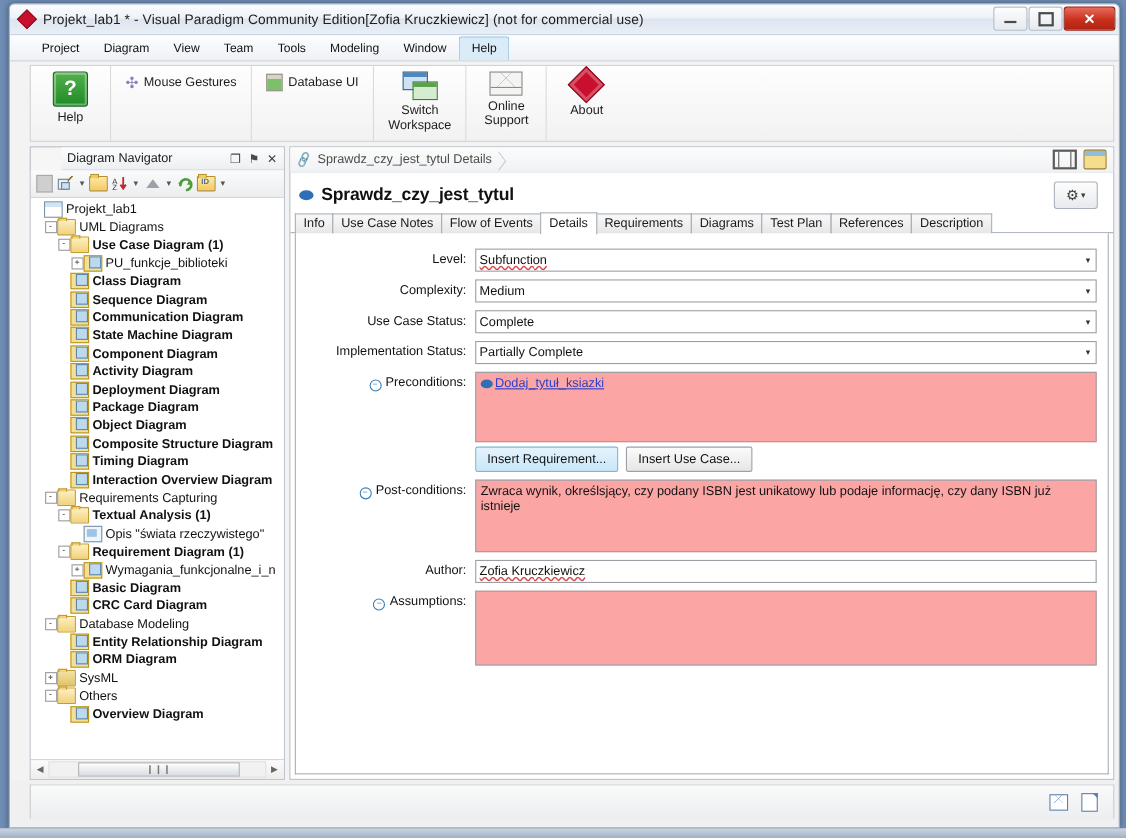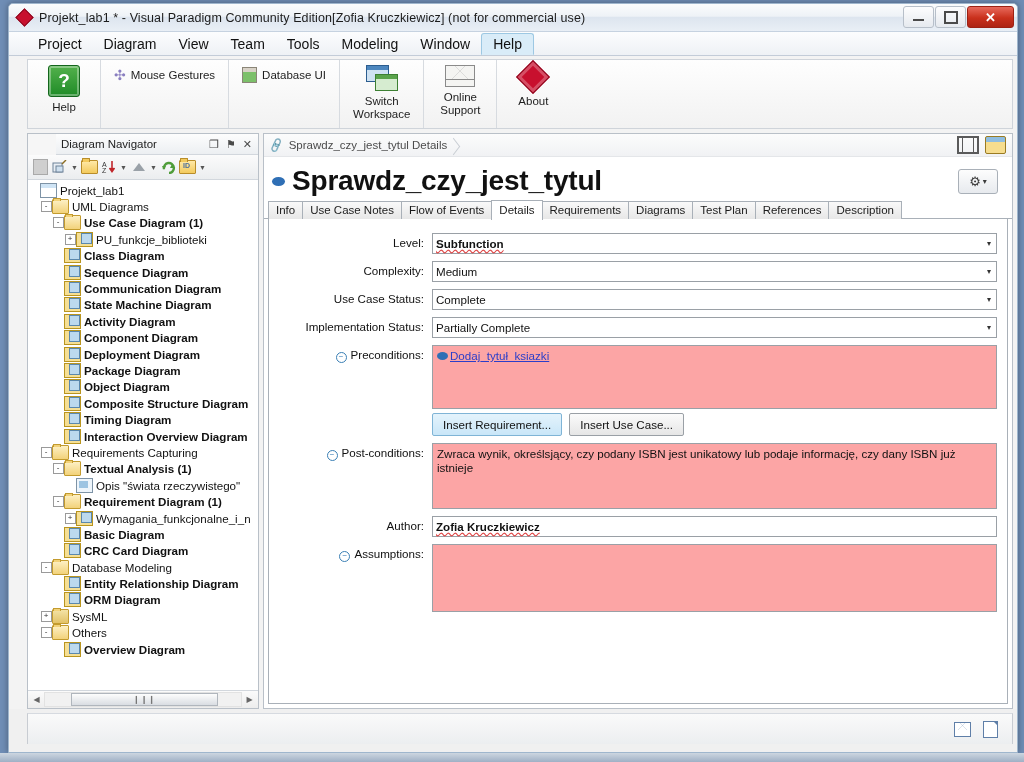--- a/index.html
+++ b/index.html
@@ -54,21 +54,21 @@
   .max-glyph { width: 10px; height: 9px; border: 2px solid #4a4a4a; }
   
   .menubar {
     height: 23px;
     background: linear-gradient(to bottom,#fcfdfe,#eef1f5);
     display: flex; align-items: stretch;
     padding-left: 18px;
     border-bottom: 1px solid #c3ccd8;
   }
   .menu-item {
-    padding: 0 11px; font-size: 14px; color: #111;
+    padding: 0 11px; font-size: 11px; color: #111;
     display: flex; align-items: center; cursor: default;
   }
   .menu-item.active {
     background: #d9ecf8;
     border: 1px solid #9dc8e3; border-bottom-color: #d9ecf8;
     border-radius: 3px 3px 0 0;
     margin-top: 1px;
   }
   
   .ribbon-wrap {
@@ -239,21 +239,21 @@
   }
   .crumb-right { position: absolute; right: 6px; display: flex; gap: 6px; align-items: center;}
   .ico-grid { width: 18px; height: 14px; border: 2px solid #5a5a5a; position: relative;}
   .ico-grid:after{content:"";position:absolute;left:3px;top:0;right:3px;bottom:0;border-left:1px solid #5a5a5a;border-right:1px solid #5a5a5a;}
   .ico-panel {
     width: 19px; height: 16px; border: 1px solid #9a7b22; border-radius: 2px;
     background: linear-gradient(to bottom,#8fbde0 0 5px,#f6dd8e 5px);
   }
   .uc-header { display: flex; align-items: center; padding: 8px 10px 2px 8px; }
   .uc-bullet { width: 13px; height: 9px; border-radius: 50%; background: #2f6fb5; margin-right: 7px; }
-  .uc-title { font-size: 28px; font-weight: bold; color: #111; letter-spacing: -.2px; }
+  .uc-title { font-size: 16px; font-weight: bold; color: #111; letter-spacing: -.2px; }
   .gear-btn {
     margin-left: auto; margin-right: 4px;
     width: 38px; height: 23px; border: 1px solid #a9b0b8; border-radius: 3px;
     background: linear-gradient(to bottom,#fdfdfd,#e7eaee);
     display: flex; align-items: center; justify-content: center; gap: 2px;
     font-size: 13px; color: #3b3b3b;
   }
   .tabbar { display: flex; align-items: flex-end; padding-left: 4px; height: 20px; position: relative;}
   .tabbar:after{content:"";position:absolute;left:0;right:0;bottom:0;height:1px;background:#a9b0b8;}
   .tab {
@@ -285,21 +285,21 @@
     font-size: 8px; line-height: 7px; text-align: center;
     margin-right: 4px; margin-top: 4px; flex: none;
   }
   .fcontrol { flex: 1; }
   .combo {
     height: 19px; border: 1px solid #9aa0a6; background: #fff;
     display: flex; align-items: center; padding-left: 3px;
     font-size: 11.6px; color: #111; position: relative;
   }
   .combo .caret { position: absolute; right: 5px; font-size: 8px; color: #333;}
-  .combo .val.squiggle { text-decoration: underline wavy #d44; text-decoration-skip-ink: none; font-weight: bold;}
+  .combo .val.squiggle { text-decoration: underline wavy #d44; text-decoration-skip-ink: none;}
   .boxarea {
     border: 1px solid #9aa0a6; background: #fca5a5;
     font-size: 11.6px; color: #111; padding: 3px 4px; line-height: 14px;
   }
   .link-row { display: flex; align-items: center; }
   .link-bullet { width: 11px; height: 8px; border-radius: 50%; background: #2f6fb5; margin-right: 2px;}
   .uclink { color: #2b3ec9; text-decoration: underline; font-size: 11.6px;}
   .btnrow { display: flex; gap: 7px; margin-top: 4px; }
   .btn {
     height: 21px; padding: 0 10px; font-size: 11.6px; color: #111;
@@ -521,28 +521,28 @@
             <span class="tw"></span>
             <span class="tw"></span>
             <span class="tico ic-diag"></span>
             <span class="tlabel bold">State Machine Diagram</span>
           </div>
           <div class="tnode">
             <span class="tw"></span>
             <span class="tw"></span>
             <span class="tw"></span>
             <span class="tico ic-diag"></span>
+            <span class="tlabel bold">Component Diagram</span>
+          </div>
+          <div class="tnode">
+            <span class="tw"></span>
+            <span class="tw"></span>
+            <span class="tw"></span>
+            <span class="tico ic-diag"></span>
             <span class="tlabel bold">Activity Diagram</span>
-          </div>
-          <div class="tnode">
-            <span class="tw"></span>
-            <span class="tw"></span>
-            <span class="tw"></span>
-            <span class="tico ic-diag"></span>
-            <span class="tlabel bold">Component Diagram</span>
           </div>
           <div class="tnode">
             <span class="tw"></span>
             <span class="tw"></span>
             <span class="tw"></span>
             <span class="tico ic-diag"></span>
             <span class="tlabel bold">Deployment Diagram</span>
           </div>
           <div class="tnode">
             <span class="tw"></span>

